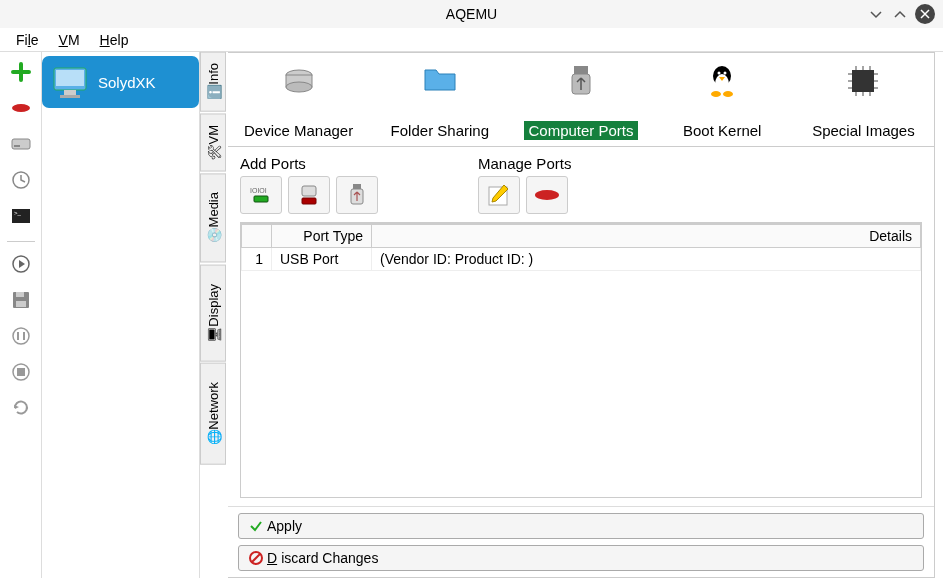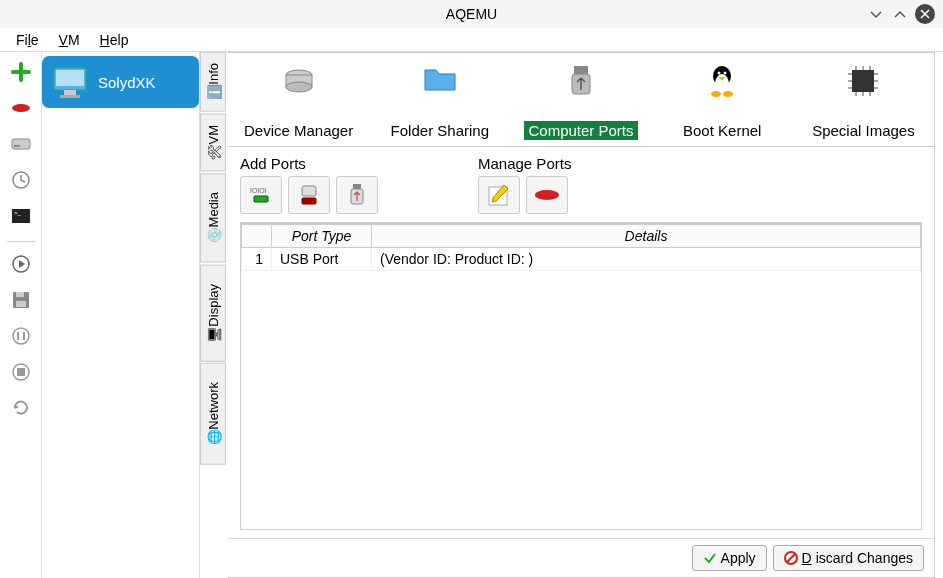--- a/index.html
+++ b/index.html
@@ -31,26 +31,26 @@
 .top-tab-label { padding: 1px 4px; }
 .top-tab.selected .top-tab-label { background: #15803d; color: #fff; }
 .top-tab-icon { width: 40px; height: 40px; display: flex; align-items: center; justify-content: center; }
 .panel-body { padding: 8px 12px; flex: 1; display: flex; flex-direction: column; }
 .sections { display: flex; gap: 100px; margin-bottom: 8px; }
 .section h4 { font-weight: normal; font-size: 15px; margin-bottom: 4px; }
 .btn-row { display: flex; gap: 6px; }
 .icon-btn { width: 42px; height: 38px; border: 1px solid #ccc; border-radius: 3px; background: #f5f5f5; display: flex; align-items: center; justify-content: center; cursor: pointer; }
 .table-wrap { flex: 1; border: 1px solid #ccc; border-top: 2px solid #ccc; overflow: auto; }
 table { width: 100%; border-collapse: collapse; font-size: 14px; }
-th { border: 1px solid #ccc; padding: 3px 8px; font-weight: normal; background: #fafafa; text-align: center; font-style: italic; }
+th { border: 1px solid #ccc; padding: 3px 8px; font-weight: normal; background: #fafafa; text-align: right; }
 th:first-child { width: 30px; }
 th:nth-child(2) { width: 100px; }
 td { border: 1px solid #eee; padding: 3px 8px; }
 td:first-child { text-align: right; width: 30px; }
-.footer { border-top: 1px solid #ddd; display: flex; justify-content: flex-end; gap: 6px; padding: 6px 10px; }
+.footer { border-top: 1px solid #ddd; display: flex; justify-content: flex-end; gap: 6px; padding: 6px 10px; flex-direction: column; }
 .btn { border: 1px solid #aaa; border-radius: 3px; padding: 4px 10px; background: #f5f5f5; cursor: pointer; font-size: 14px; display: flex; align-items: center; gap: 4px; }
 </style>
 </head>
 <body>
 
 <div class="titlebar">
   <span class="title-text">AQEMU</span>
   <div class="title-buttons">
     <div class="title-btn">
         <svg width="14" height="14" viewBox="0 0 14 14">

